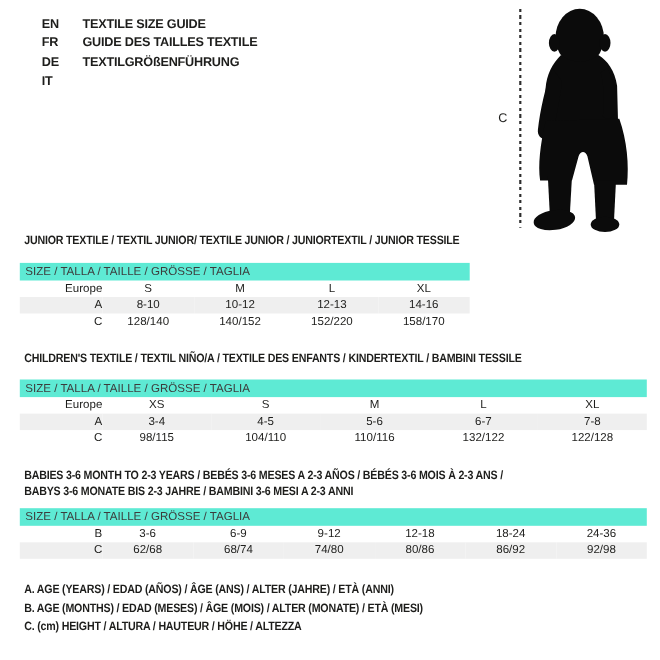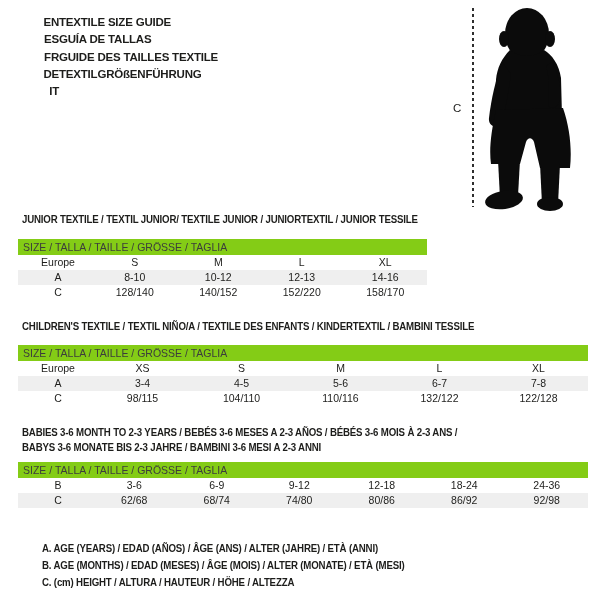--- a/index.html
+++ b/index.html
@@ -1,66 +1,62 @@
 <!DOCTYPE html>
 <html><head>
 <meta charset="utf-8">
 <style>
   html,body { margin:0; padding:0; background:#fff; }
   .page {
     position:relative; width:600px; height:600px; background:#ffffff;
     font-family:"Liberation Sans", sans-serif; color:#1d1d1b; overflow:hidden;
   }
   
-  .langs { position:absolute; left:22px; top:14px;text-align:right; }
+  .langs { position:absolute; left:38px; top:14px; }
   .lang-row { display:flex; line-height:17.3px; font-size:11.5px; font-weight:700; letter-spacing:-0.2px; }
   .lang-code { width:37px; flex:0 0 37px; }
   
   .dash-line { position:absolute; left:472px; top:8px; width:2px; height:199px;
     background:repeating-linear-gradient(to bottom,#2e2e2e 0 3px, transparent 3px 6px); }
   .measure-label { position:absolute; left:453px; top:102px; font-size:11.5px; }
   .baby { position:absolute; left:482px; top:4px; width:112px; height:208px; }
   .baby * { fill:#0b0b0b; }
   
   .cond { transform:scaleX(0.88); transform-origin:0 50%; letter-spacing:-0.2px; white-space:nowrap; }
   
   .tbl-title { position:absolute; left:22px; font-size:11px; font-weight:700; line-height:15px; }
   .t1-title { top:212px; }
   .t2-title { top:319px; }
   .t3-title { top:425px; }
   
   .tbl { position:absolute; left:18px; }
   .t1 { top:239px; width:409px; }
   .t2 { top:345px; width:570px; }
   .t3 { top:462px; width:570px; }
-  .size-bar { height:16px; line-height:16px; background:#84cc16; color:#3c3c3c;
+  .size-bar { height:16px; line-height:16px; background:#5eead4; color:#3c3c3c;
     font-size:10.5px; padding-left:5px; box-sizing:border-box; }
   .grid { display:table; table-layout:fixed; width:100%; border-collapse:collapse; }
   .trow { display:table-row; }
   .trow.alt .cell { background:#efefef; }
   .cell { display:table-cell; font-size:10.5px; line-height:15px; height:15px;
     text-align:center; vertical-align:middle; }
-  .cell.lbl { width:70px; text-align:center; padding-left:5px; }
+  .cell.lbl { width:70px; text-align:right; padding-left:5px; }
   
-  .notes { position:absolute; left:22px; top:540px;margin-left:20px; }
+  .notes { position:absolute; left:22px; top:528px; }
   .note { font-size:11px; font-weight:700; line-height:17px; }
 </style>
 </head>
 <body>
 
 <div class="page">
 
   <header class="langs">
     <div class="lang-row">
       <span class="lang-code">EN</span>
       <span class="lang-label">TEXTILE SIZE GUIDE</span>
-    </div>
-    <div class="lang-row">
-      <span class="lang-code">ES</span>
-      <span class="lang-label">GUÍA DE TALLAS</span>
     </div>
     <div class="lang-row">
       <span class="lang-code">FR</span>
       <span class="lang-label">GUIDE DES TAILLES TEXTILE</span>
     </div>
     <div class="lang-row">
       <span class="lang-code">DE</span>
       <span class="lang-label">TEXTILGRÖßENFÜHRUNG</span>
     </div>
     <div class="lang-row">

